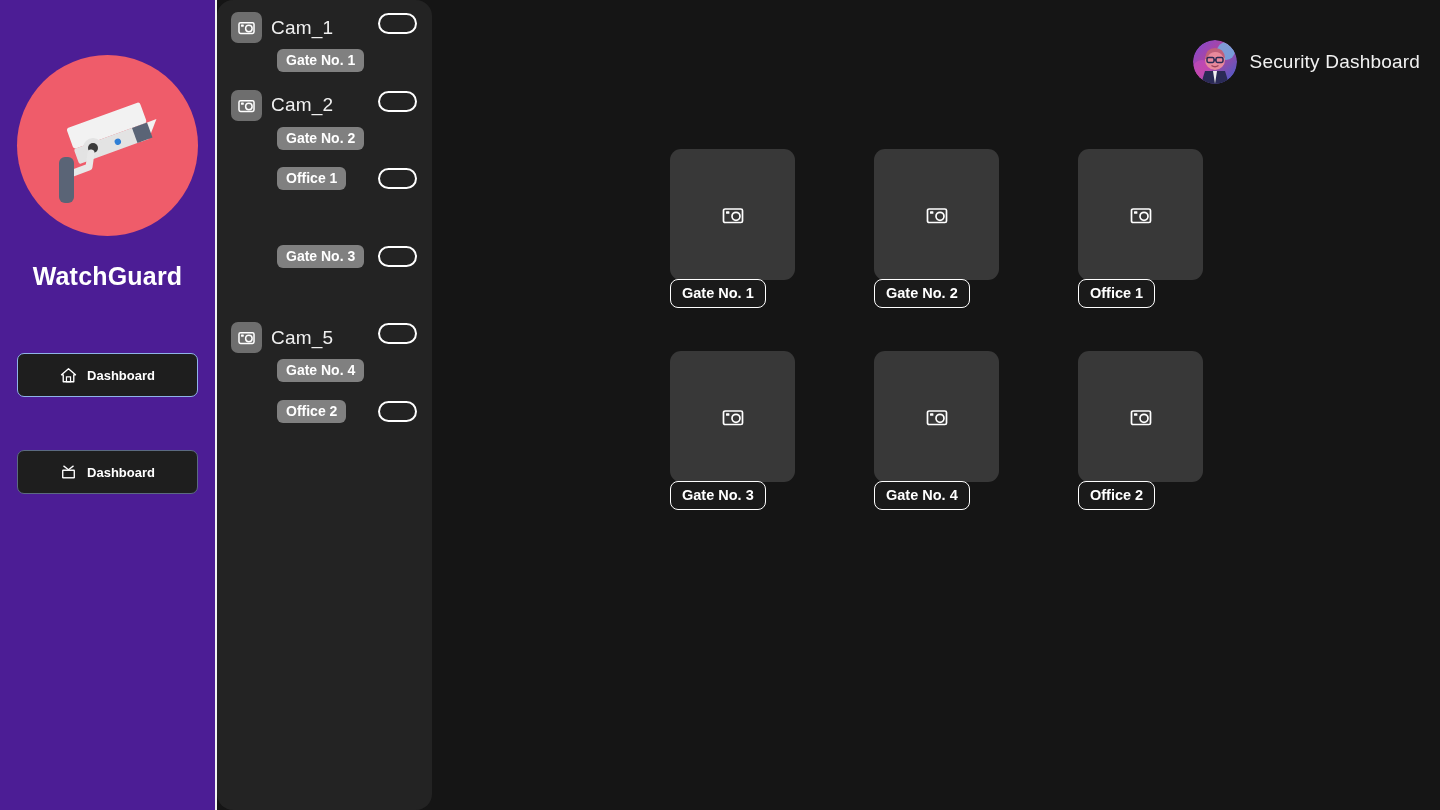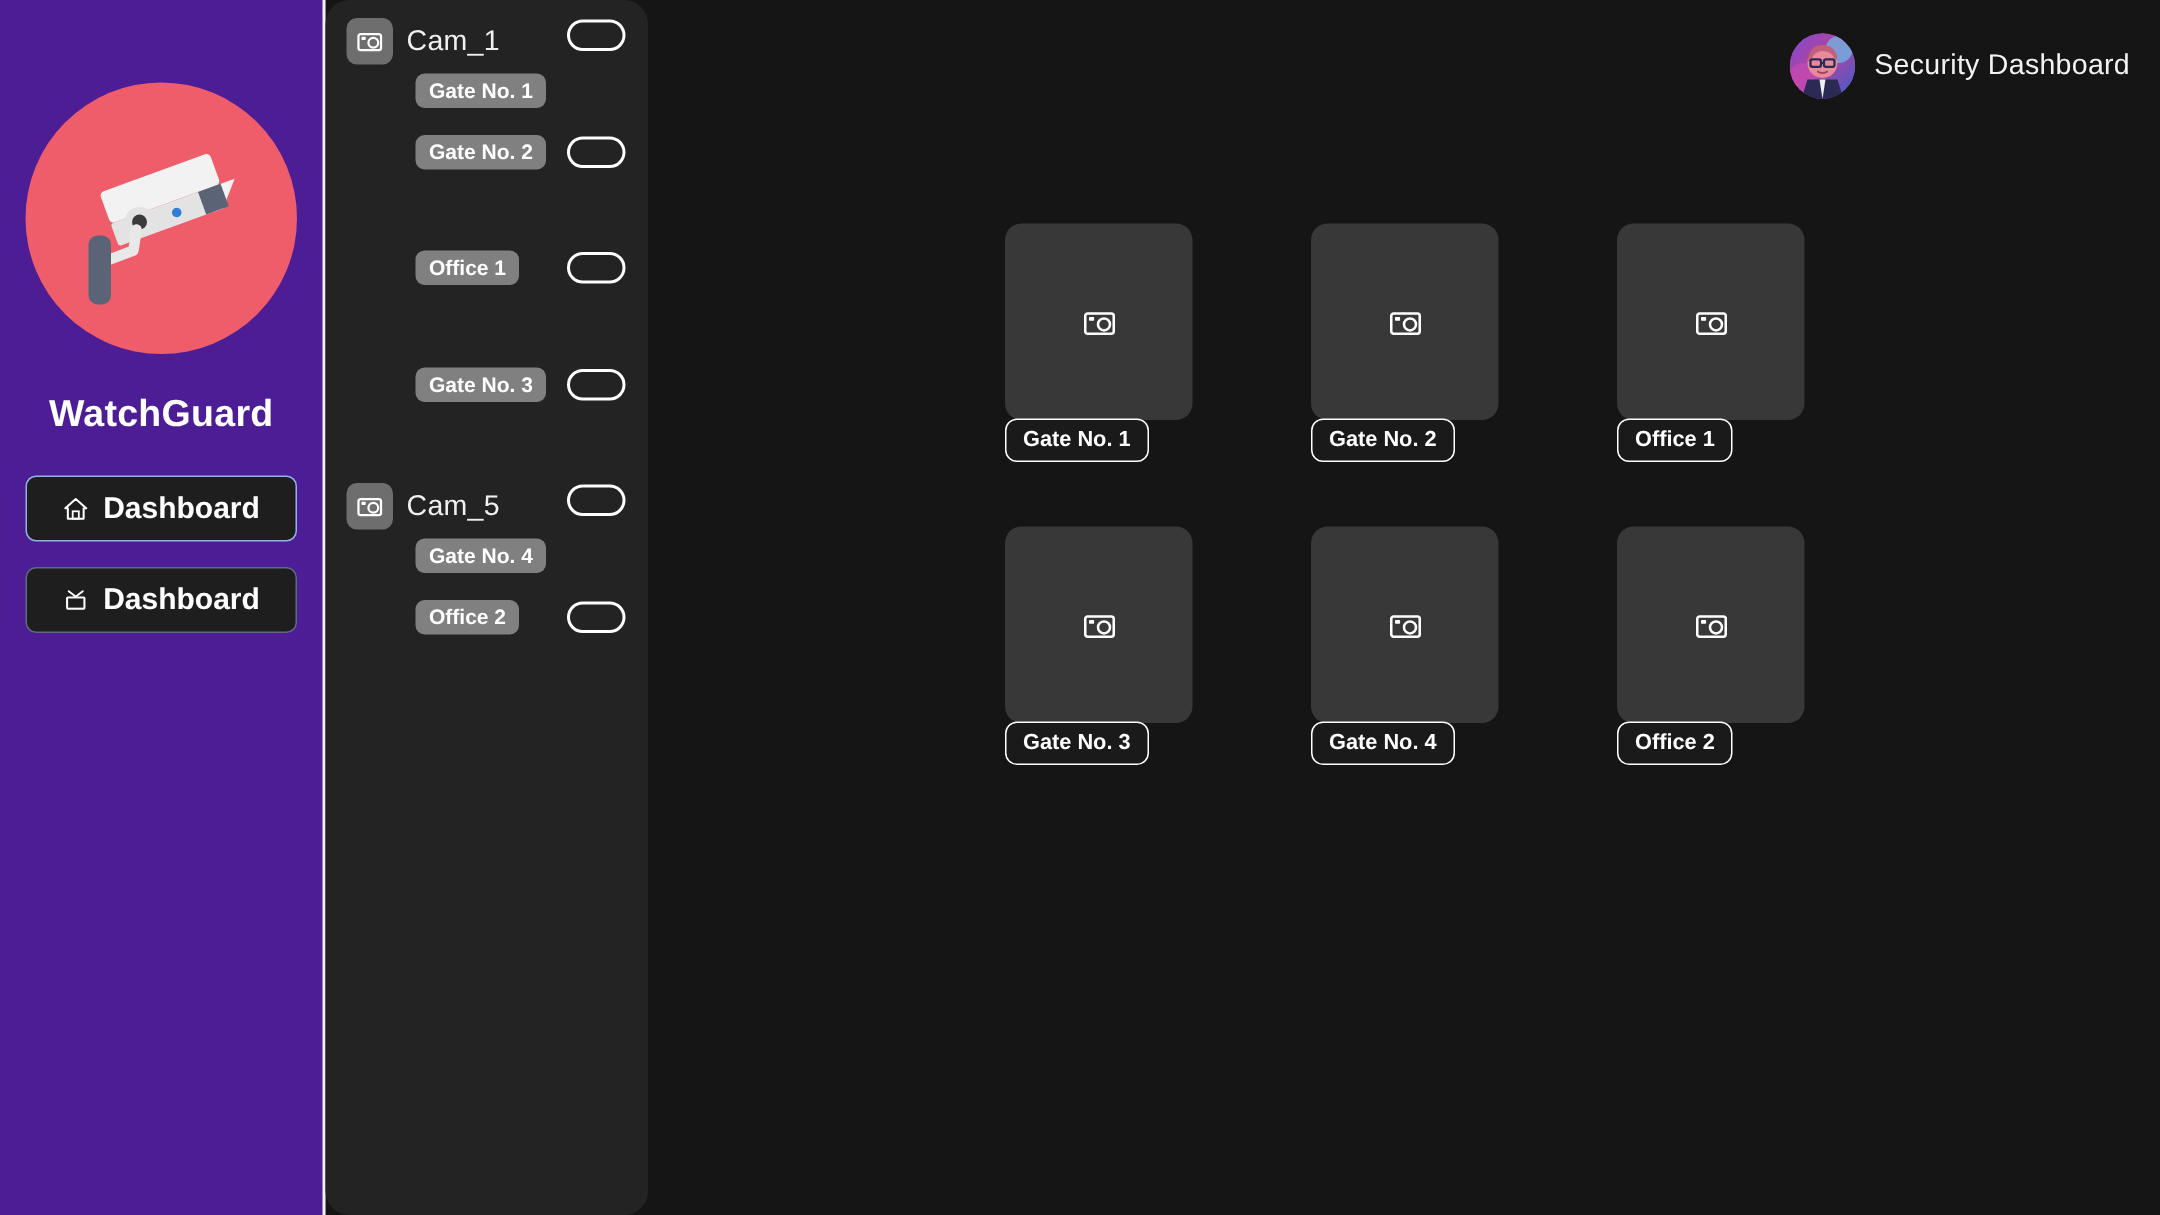--- a/index.html
+++ b/index.html
@@ -32,22 +32,23 @@
     font-size:25px; font-weight:bold; color:#ffffff;
     letter-spacing:0.2px;
   }
   .nav { margin-top:26px; width:100%; display:flex; flex-direction:column; align-items:center; gap:17px; }
   .nav-btn {
     width:181px; height:44px;
     background:#1e1e1e;
     border:1px solid #5b6a80;
     border-radius:7px;
     display:flex; align-items:center; justify-content:center; gap:10px;
-    color:#ffffff; font-size:20px; font-weight:bold;
+    color:#ffffff; font-size:13px; font-weight:bold;
     cursor:pointer;
+    margin-top:36px;
   }
   .nav-btn.active { border-color:#8fb3e8; }
   .nav-btn svg { display:block; }
 
   
   .cam-panel {
     width:215px; height:810px;
     background:#232323;
     flex:0 0 215px;
     padding-top:6px;
@@ -89,21 +90,21 @@
   }
   .cam-badge.indent { margin-left:46px; }
 
   
   .main {
     position:relative;
     flex:1 1 auto; height:810px;
     background:#151515;
   }
   .topbar {
-    position:absolute; top:22px; right:20px;
+    position:absolute; top:40px; right:20px;
     display:flex; align-items:center; gap:13px;
   }
   .avatar {
     width:44px; height:44px; border-radius:50%;
     overflow:hidden; flex:0 0 44px;
   }
   .avatar svg { display:block; }
   .topbar-title { color:#f2f2f2; font-size:19px; letter-spacing:0.2px; }
 
   .grid {
@@ -202,20 +203,30 @@
             <circle cx="15" cy="13.3" r="4.1" fill="none" stroke="#ffffff" stroke-width="1.9"></circle>
           </svg>
         </div>
         <div class="cam-name">Cam_1</div>
       </div>
       <div class="toggle"></div>
       <div class="cam-badge indent">Gate No. 1</div>
     </div>
 
     <div class="cam-row">
+      <div class="cam-row-top">
+        <div class="cam-icon-box">
+          <svg width="19" height="19" viewBox="0 0 24 24" aria-hidden="true">
+            <rect x="2.5" y="6" width="19" height="13.5" rx="2" fill="none" stroke="#ffffff" stroke-width="1.9"></rect>
+            <rect x="5" y="8.3" width="3.6" height="2.6" rx="0.6" fill="#ffffff"></rect>
+            <circle cx="15" cy="13.3" r="4.1" fill="none" stroke="#ffffff" stroke-width="1.9"></circle>
+          </svg>
+        </div>
+        <div class="cam-name">Cam_2</div>
+      </div>
       <div class="toggle"></div>
       <div class="cam-badge indent">Gate No. 2</div>
     </div>
 
     <div class="cam-row">
       <div class="toggle"></div>
       <div class="cam-badge indent">Office 1</div>
     </div>
 
     <div class="cam-row">

